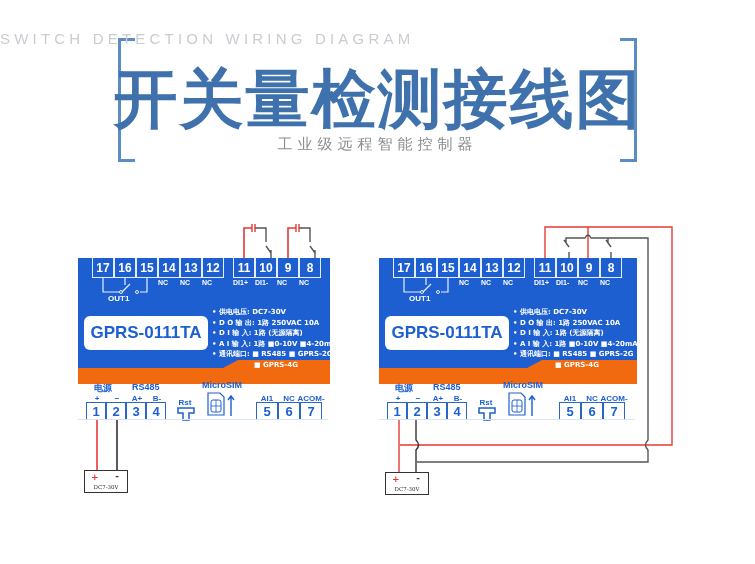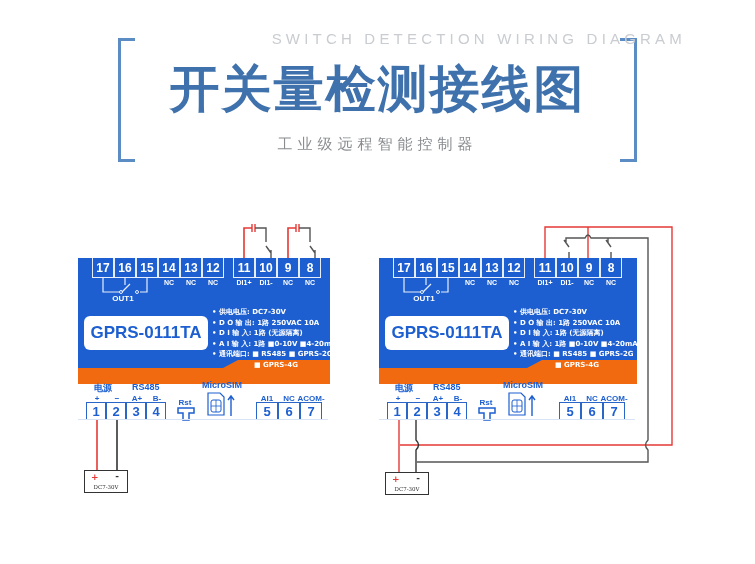--- a/index.html
+++ b/index.html
@@ -1,24 +1,24 @@
 <!DOCTYPE html>
 <html><head>
 <meta charset="utf-8">
 <style>
   html,body{margin:0;padding:0;background:#ffffff;}
   body{width:755px;height:564px;position:relative;overflow:hidden;font-family:"DejaVu Sans","Liberation Sans",sans-serif;}
   .abs{position:absolute;}
   .bracket{position:absolute;border-color:#5b8cc4;border-style:solid;}
-  .subtitle-en{position:absolute;left:0;width:686px;top:30px;text-align:right;font-size:15px;letter-spacing:4.2px;color:#c9ccd0;font-family:"Liberation Sans",sans-serif;}
-  .title{position:absolute;left:0;width:755px;top:56px;text-align:center;font-size:50px;font-weight:bold;letter-spacing:2px;color:#3f72ac;}
+  .subtitle-en{position:absolute;left:0;width:686px;top:30px;text-align:left;font-size:15px;letter-spacing:4.2px;color:#c9ccd0;font-family:"Liberation Sans",sans-serif;}
+  .title{position:absolute;left:0;width:755px;top:56px;text-align:center;font-size:64px;font-weight:bold;letter-spacing:2px;color:#3f72ac;}
   .subtitle-cn{position:absolute;left:0;width:755px;top:135px;text-align:center;font-size:15px;letter-spacing:5px;color:#8a8d90;}
   .panel{position:absolute;background:#1d5fd0;overflow:hidden;}
   .term{position:absolute;top:0;height:20px;border:1.5px solid #e6eefc;border-top:none;box-sizing:border-box;color:#fff;font-weight:bold;font-size:12px;text-align:center;line-height:20px;font-family:Liberation Sans, sans-serif;}
-  .tlabel{position:absolute;color:#fff;font-size:7px;font-weight:bold;text-align:center;font-family:"Liberation Sans",sans-serif;}
+  .tlabel{position:absolute;color:#fff;font-size:7px;font-weight:bold;font-family:"Liberation Sans",sans-serif;}
   .model{position:absolute;background:#fff;border-radius:6px;color:#1d5fd0;font-weight:bold;font-size:17px;text-align:center;font-family:"Liberation Sans",sans-serif;}
   .spec{position:absolute;color:#fff;font-size:7px;font-weight:bold;line-height:10.5px;white-space:nowrap;text-align:center;}
   .bterm{position:absolute;height:18px;border:1.5px solid #2a66c8;border-bottom:none;box-sizing:border-box;color:#1d5fd0;font-weight:bold;font-size:13px;text-align:center;line-height:18px;font-family:"Liberation Sans",sans-serif;}
   .blabel{position:absolute;color:#1d5fd0;font-weight:bold;font-size:8px;text-align:center;white-space:nowrap;font-family:"Liberation Sans",sans-serif;}
   .psu{position:absolute;border:1.5px solid #333;background:#fff;box-sizing:border-box;}
   .psu .plus{position:absolute;left:6px;top:1px;color:#e53935;font-size:9px;font-weight:bold;}
   .psu .minus{position:absolute;right:8px;top:0px;color:#333;font-size:9px;font-weight:bold;}
   .psu .lbl{position:absolute;left:0;right:0;bottom:2px;text-align:center;font-size:5.5px;color:#333;font-family:"DejaVu Serif",serif;}
   svg.wires{position:absolute;left:0;top:0;}
 </style>

